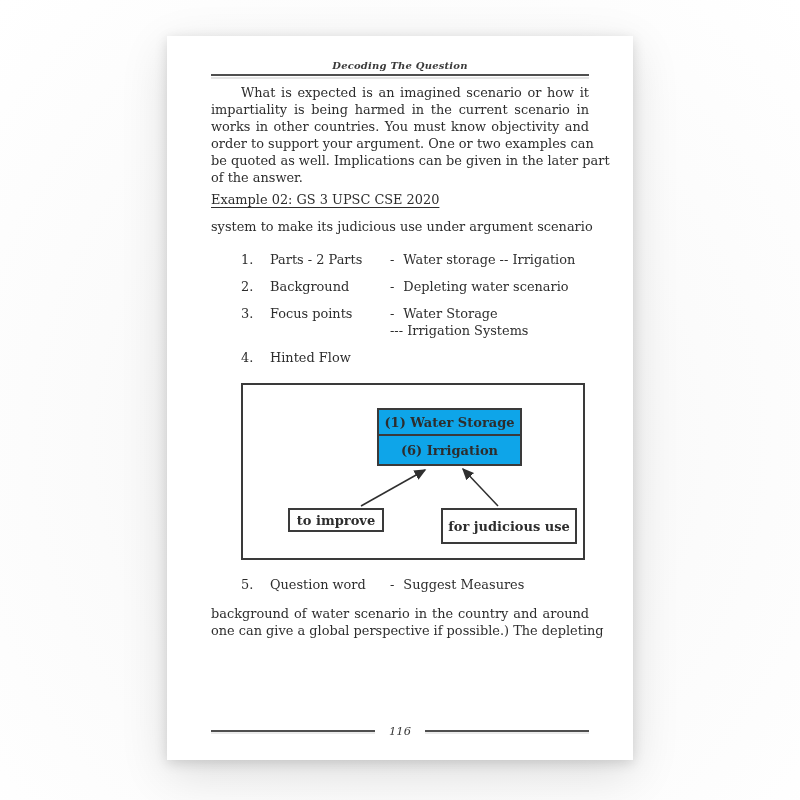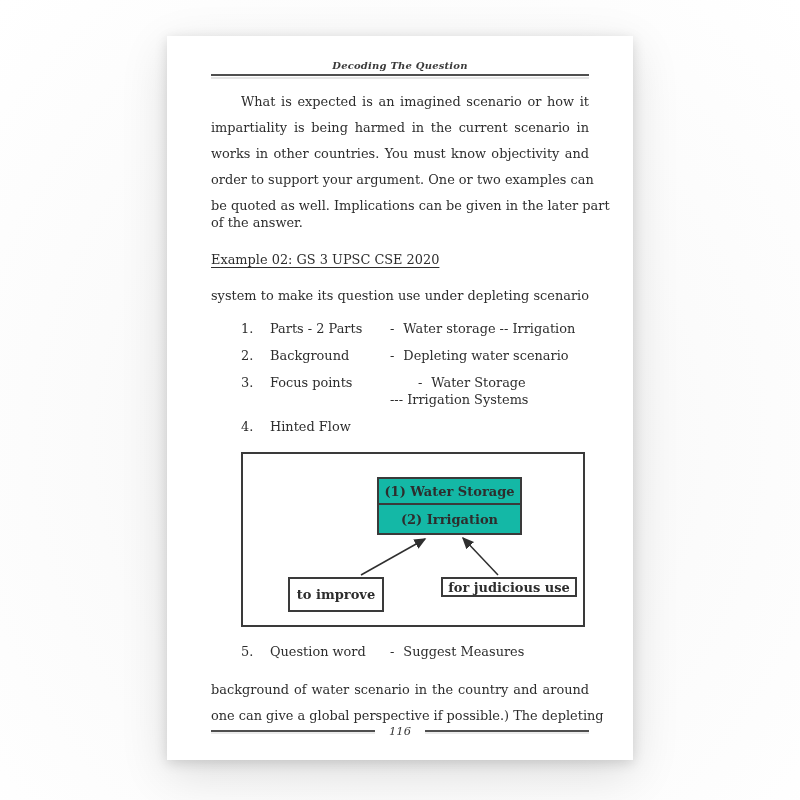--- a/index.html
+++ b/index.html
@@ -36,26 +36,26 @@
     font-size: 10px;
     color: #3a3a3a;
     letter-spacing: 0.2px;
   }
   .header-rule {
     margin-top: 3px;
     border-bottom: 2px solid #4f4f4f;
     box-shadow: 0 3px 0 rgba(0,0,0,0.10);
   }
   .para { font-size: 12.9px; line-height: 17px; }
-  .ln { white-space: nowrap; text-align: justify; text-align-last: justify; margin-top: 9px; }
+  .ln { white-space: nowrap; text-align: justify; text-align-last: justify; }
   .ln-last { white-space: normal; text-align: left; text-align-last: auto; }
   .indent { text-indent: 30px; }
   .p1 { margin-top: 8px; }
   .example-heading {
-    margin-top: 21px;
+    margin-top: 6px;
     font-size: 12.9px;
     text-decoration: underline;
     text-underline-offset: 2.5px;
   }
   .question { margin-top: 11px; }
   .u { text-decoration: underline; text-underline-offset: 2.5px; }
   .numbered-list { margin-top: 16px; margin-left: 30px; font-size: 12.9px; }
   .list-row {
     display: grid;
     grid-template-columns: 29px 120px 1fr;
@@ -83,35 +83,35 @@
     align-items: center;
     justify-content: center;
     white-space: nowrap;
     background: #ffffff;
   }
   .stack {
     position: absolute;
     box-sizing: border-box;
     left: 134px; top: 23px; width: 145px;
     border: 2px solid #3a3a3a;
-    background: #14b8a6;
+    background: #0ea5e9;
   }
   .stack .srow {
     height: 24px;
     font-weight: bold;
     font-size: 13px;
     display: flex;
     align-items: center;
     justify-content: center;
     white-space: nowrap;
   }
   .stack .srow.first { border-bottom: 2px solid #3a3a3a; }
   .stack .srow.second { height: 28px; }
-  .to-improve { left: 45px; top: 123px; width: 96px; height: 35px; }
-  .judicious  { left: 198px; top: 123px; width: 136px; height: 20px; }
+  .to-improve { left: 45px; top: 123px; width: 96px; height: 24px; }
+  .judicious  { left: 198px; top: 123px; width: 136px; height: 36px; }
   .arrows-svg { position: absolute; left: 0; top: 0; }
   .row5 { margin-top: 16px; margin-bottom: 0; }
   .p2 { margin-top: 12px; }
   .page-footer {
     margin-top: auto;
     margin-bottom: 22px;
     display: flex;
     align-items: center;
   }
   .footer-rule { flex: 1; border-top: 2px solid #4f4f4f; box-shadow: 0 2px 0 rgba(0,0,0,0.08); }
@@ -138,57 +138,57 @@
       <div class="ln">impartiality is being harmed in the current scenario in</div>
       <div class="ln">works in other countries. You must know objectivity and</div>
       <div class="ln">order to support your argument. One or two examples can</div>
       <div class="ln">be quoted as well. Implications can be given in the later part</div>
       <div class="ln-last">of the answer.</div>
     </div>
 
     <div class="example-heading">Example 02: GS 3 UPSC CSE 2020</div>
 
     <div class="para question">
-      <div class="ln">system to make its question use under depleting scenario</div>
+      <div class="ln">system to make its judicious use under argument scenario</div>
     </div>
 
     <div class="numbered-list">
 
       <div class="list-row">
         <span>1.</span>
         <span>Parts - 2 Parts</span>
         <span class="vline"><span class="list-dash">-</span><span>Water storage -- Irrigation</span></span>
       </div>
 
       <div class="list-row">
         <span>2.</span>
         <span>Background</span>
         <span class="vline"><span class="list-dash">-</span><span>Depleting water scenario</span></span>
       </div>
 
       <div class="list-row">
         <span>3.</span>
         <span>Focus points</span>
         <span>
-          <span class="vline" style="display:block;margin-left:28px;"><span class="list-dash">-</span><span>Water Storage</span></span>
+          <span class="vline" style="display:block;"><span class="list-dash">-</span><span>Water Storage</span></span>
           <span class="vline" style="display:block;">--- Irrigation Systems</span>
         </span>
       </div>
 
       <div class="list-row">
         <span>4.</span>
         <span>Hinted Flow</span>
         <span></span>
       </div>
     </div>
 
     <div class="diagram">
       <div class="stack">
         <div class="srow first">(1) Water Storage</div>
-        <div class="srow second">(2) Irrigation</div>
+        <div class="srow second">(6) Irrigation</div>
       </div>
       <svg class="arrows-svg" width="340" height="173" viewBox="0 0 340 173">
         <defs>
           <marker id="ah" markerWidth="9" markerHeight="8" refX="7" refY="3.5" orient="auto">
             <path d="M0,0 L8,3.5 L0,7 Z" fill="#2f2f2f"></path>
           </marker>
         </defs>
         <line x1="118" y1="121" x2="182" y2="85" stroke="#2f2f2f" stroke-width="1.5" marker-end="url(#ah)"></line>
         <line x1="255" y1="121" x2="220" y2="84" stroke="#2f2f2f" stroke-width="1.5" marker-end="url(#ah)"></line>
       </svg>

